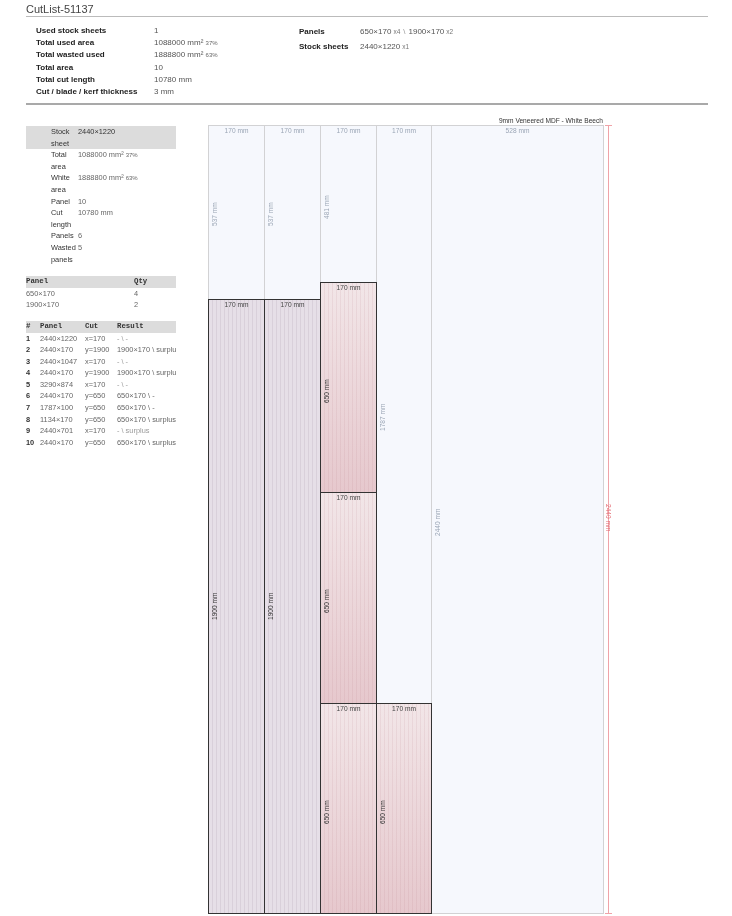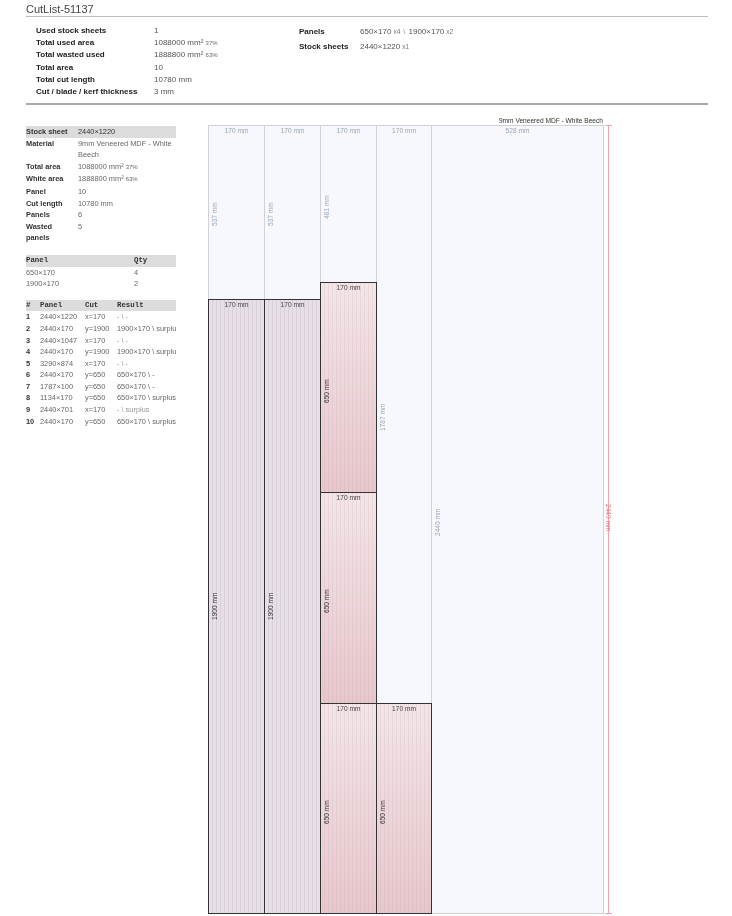--- a/index.html
+++ b/index.html
@@ -19,21 +19,21 @@
   .xq { font-size: 6.5px; color: #777; margin-left: 2px; }
 
   .summary2 { position: absolute; left: 299px; top: 25px; font-size: 8px; line-height: 14.5px; }
   .summary2 .row { display: flex; }
   .summary2 .k { width: 61px; font-weight: bold; }
   .summary2 .v { color: #555; }
   .sep { color: #999; margin: 0 3px; }
 
   .side { position: absolute; left: 26px; top: 126px; width: 150px; font-size: 7.4px; line-height: 11.6px; }
   .kv { display: flex; }
-  .kv .k { width: 52px; font-weight: bold; color: #333; }
+  .kv .k { width: 52px; font-weight: normal; color: #333; padding-left: 25px; }
   .kv .v { color: #666; flex: 1; }
   .kv.head { background: #dcdcdc; }
   .kv.head .k, .kv.head .v { color: #333; }
 
   .tbl { width: 150px; font-size: 7.4px; line-height: 11.6px; }
   .tbl .hr { display: flex; background: #dcdcdc; font-weight: bold; color: #333; font-family: Liberation Mono, monospace; }
   .tbl .tr { display: flex; color: #666; }
   .c-panel { width: 108px; }
   .c-qty { width: 42px; }
   .c-n { width: 14px; font-weight: bold; color: #333; }
@@ -111,24 +111,20 @@
 </div>
 
 <div class="rule r2"></div>
 
 <div class="side">
   <div class="kv head">
     <span class="k">Stock sheet</span>
     <span class="v">2440×1220</span>
   </div>
   <div class="kv">
-    <span class="k">Material</span>
-    <span class="v">9mm Veneered MDF - White Beech</span>
-  </div>
-  <div class="kv">
     <span class="k">Total area</span>
     <span class="v"><span>1088000 mm²</span> <span class="pct">37%</span></span>
   </div>
   <div class="kv">
     <span class="k">White area</span>
     <span class="v"><span>1888800 mm²</span> <span class="pct">63%</span></span>
   </div>
   <div class="kv">
     <span class="k">Panel</span>
     <span class="v">10</span>

